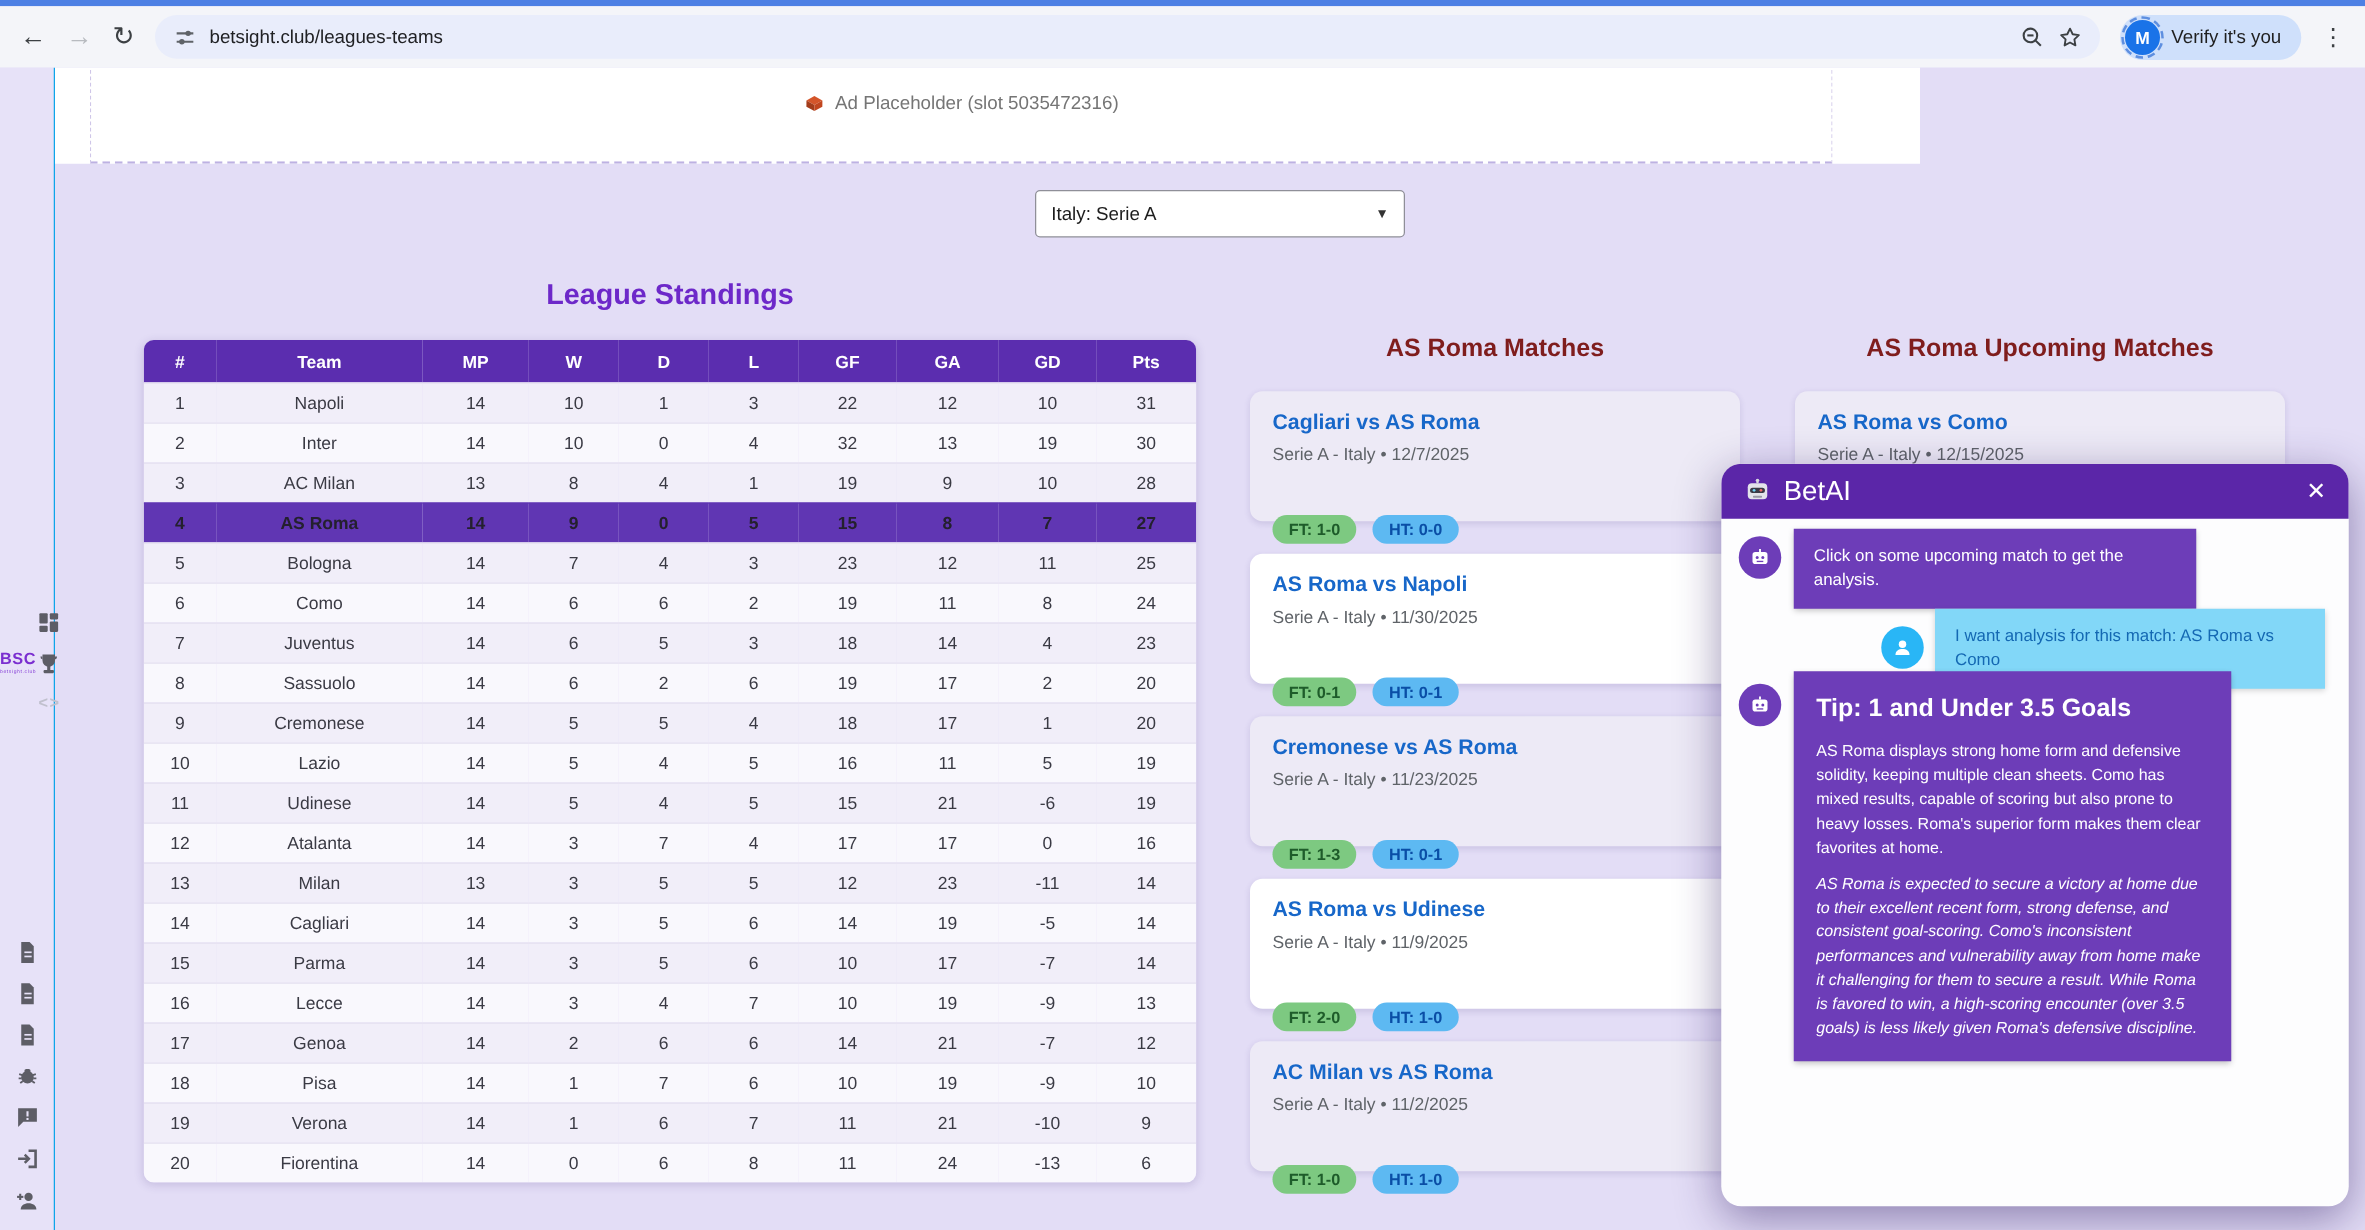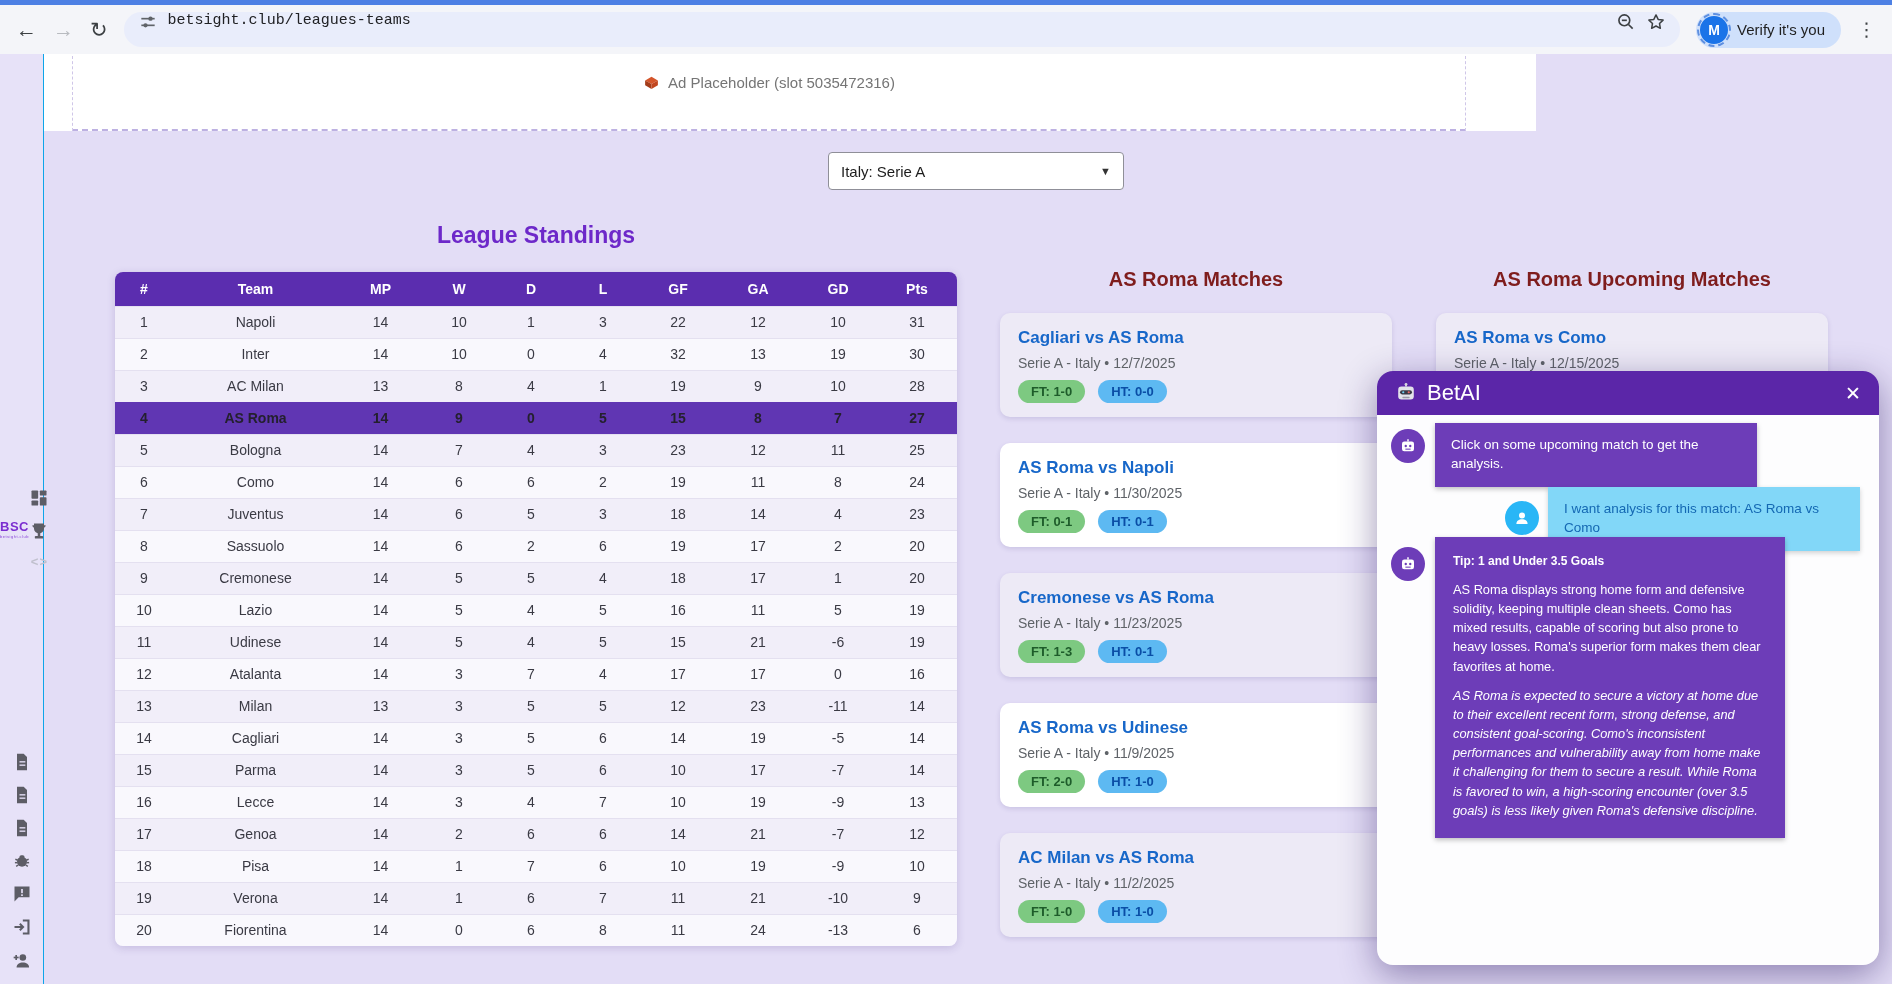--- a/index.html
+++ b/index.html
@@ -6,21 +6,21 @@
   html,body { width:1892px; height:984px; overflow:hidden; }
   body { position:relative; background:#e3ddf6; font-family:"Liberation Sans", sans-serif; }
 
   
   .top-strip { position:absolute; top:0; left:0; width:100%; height:5px; background:#4d80e4; z-index:60; }
   .toolbar { position:absolute; top:5px; left:0; width:100%; height:49px; background:#f4f5f9;
              display:flex; align-items:center; padding:0 16px; gap:16px; z-index:60; }
   .nav-ico { font-size:21px; color:#3c4043; cursor:pointer; line-height:1; }
   .nav-ico.disabled { color:#b8bbc0; }
   .url-pill { flex:1; height:35px; background:#e9edfb; border-radius:20px; display:flex;
-              padding:0 14px; gap:10px;font-family:Liberation Mono, monospace; }
+              align-items:center; padding:0 14px; gap:10px; }
   .url-text { font-size:15px; color:#202124; flex:1; }
   .pill-ico { width:20px; height:20px; flex:0 0 auto; }
   .verify-pill { height:36px; background:#cfe0fb; border-radius:20px; display:flex; align-items:center;
                  gap:9px; padding:3px 16px 3px 4px; cursor:pointer; }
   .verify-avatar { width:28px; height:28px; border-radius:50%; background:#1a73e8; color:#fff;
                    font-size:14px; font-weight:bold; display:flex; align-items:center; justify-content:center;
                    outline:2px dashed #5e8fe0; outline-offset:1px; }
   .verify-label { font-size:15px; color:#1f1f1f; }
   .kebab { font-size:19px; color:#3c4043; cursor:pointer; }
 
@@ -71,21 +71,21 @@
   .upcoming-title { left:1436px; }
   .cards { position:absolute; top:313px; width:392px; display:flex; flex-direction:column; gap:26px; z-index:6; }
   .cards.mid   { left:1000px; }
   .cards.right { left:1436px; }
   .card { height:104px; border-radius:10px; background:#edeaf6; box-shadow:0 2px 5px rgba(60,40,120,.14);
           padding:15px 18px; cursor:pointer; }
   .card.hl { background:#ffffff; }
   .card-title { color:#1767c9; font-size:17px; font-weight:bold; }
   .card-meta  { color:#5f6368; font-size:14px; margin-top:7px; }
   .badges { display:flex; gap:13px; margin-top:9px; }
-  .badge { font-size:13px; font-weight:bold; padding:4px 13px; border-radius:999px; }
+  .badge { font-size:13px; font-weight:bold; padding:4px 13px; border-radius:999px;margin-top:32px; }
   .badge.ft { background:#7dc981; color:#1e5c2a; }
   .badge.ht { background:#5db9f2; color:#0a4ea6; }
 
   
   .chat { position:absolute; left:1377px; top:371px; width:502px; height:594px; background:#fdfdfe;
           border-radius:16px; box-shadow:0 10px 36px rgba(35,15,90,.45); z-index:50; overflow:hidden; }
   .chat-header { height:44px; background:#5b26a8; display:flex; align-items:center; padding:0 18px; gap:10px; }
   .chat-header .title { color:#fff; font-size:22px; font-weight:normal; flex:1; }
   .chat-close { color:#fff; font-size:19px; cursor:pointer; }
   .avatar { width:34px; height:34px; border-radius:50%; display:flex; align-items:center; justify-content:center;
@@ -94,21 +94,21 @@
   .avatar.user { background:#29b6f6; }
   .bubble { position:absolute; border-radius:0; padding:13px 16px; font-size:13.5px; line-height:1.4; }
   .bubble.bot  { background:#6d3db8; color:#fff; box-shadow:0 2px 5px rgba(0,0,0,.25); }
   .bubble.user { background:#82d7f8; color:#1468b3; box-shadow:0 2px 5px rgba(0,0,0,.18); }
   .bot-msg   { left:58px;  top:52px;  width:322px; }
   .bot-ava1  { left:14px;  top:58px; }
   .user-msg  { left:171px; top:116px; width:312px; }
   .user-ava  { left:128px; top:130px; }
   .tip       { left:58px;  top:166px; width:350px; padding:16px 18px 18px; }
   .bot-ava2  { left:14px;  top:176px; }
-  .tip h3 { font-size:12px; font-weight:bold; margin-bottom:10px; }
+  .tip h3 { font-size:20px; font-weight:bold; margin-bottom:10px; }
   .tip p  { font-size:12.8px; line-height:1.5; }
   .tip p + p { margin-top:10px; font-style:italic; }
 </style>
 </head>
 <body>
 
 <div class="top-strip"></div>
 <div class="toolbar">
   <span class="nav-ico">←</span>
   <span class="nav-ico disabled">→</span>

